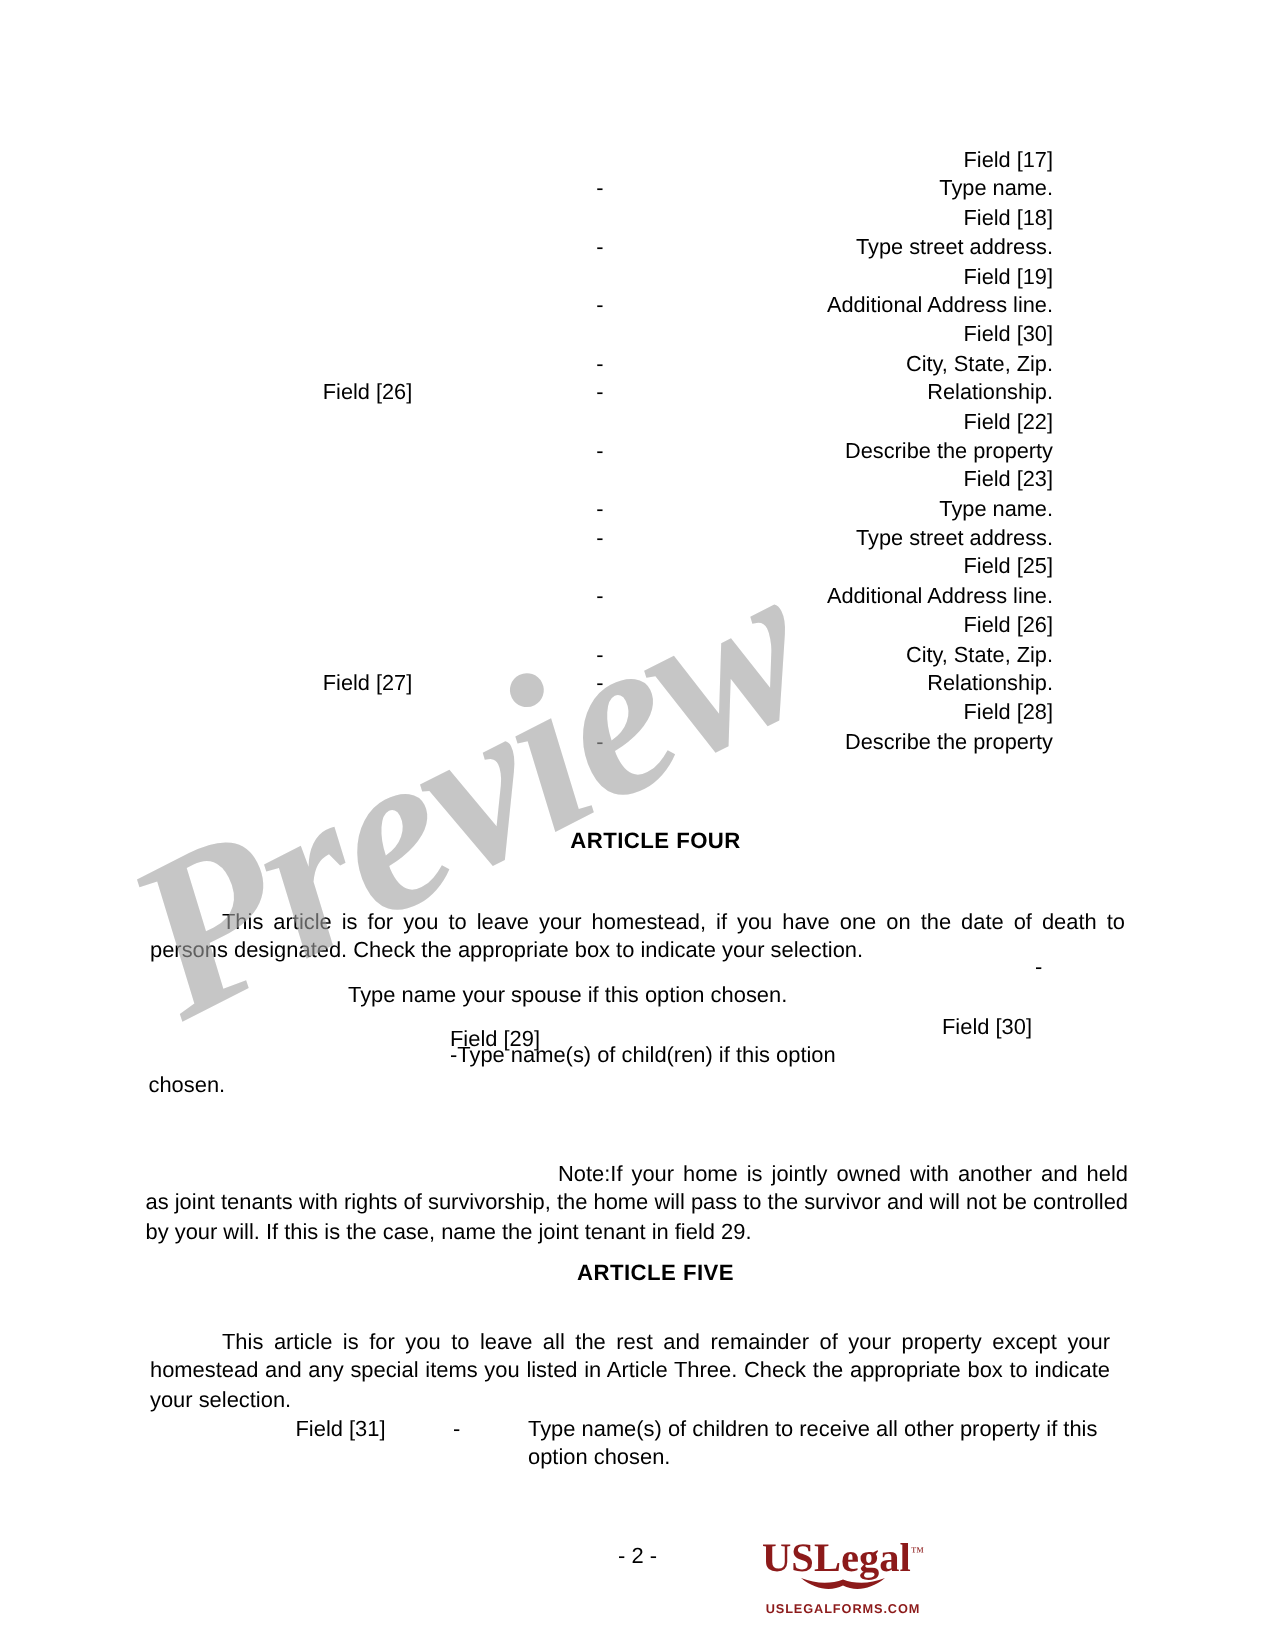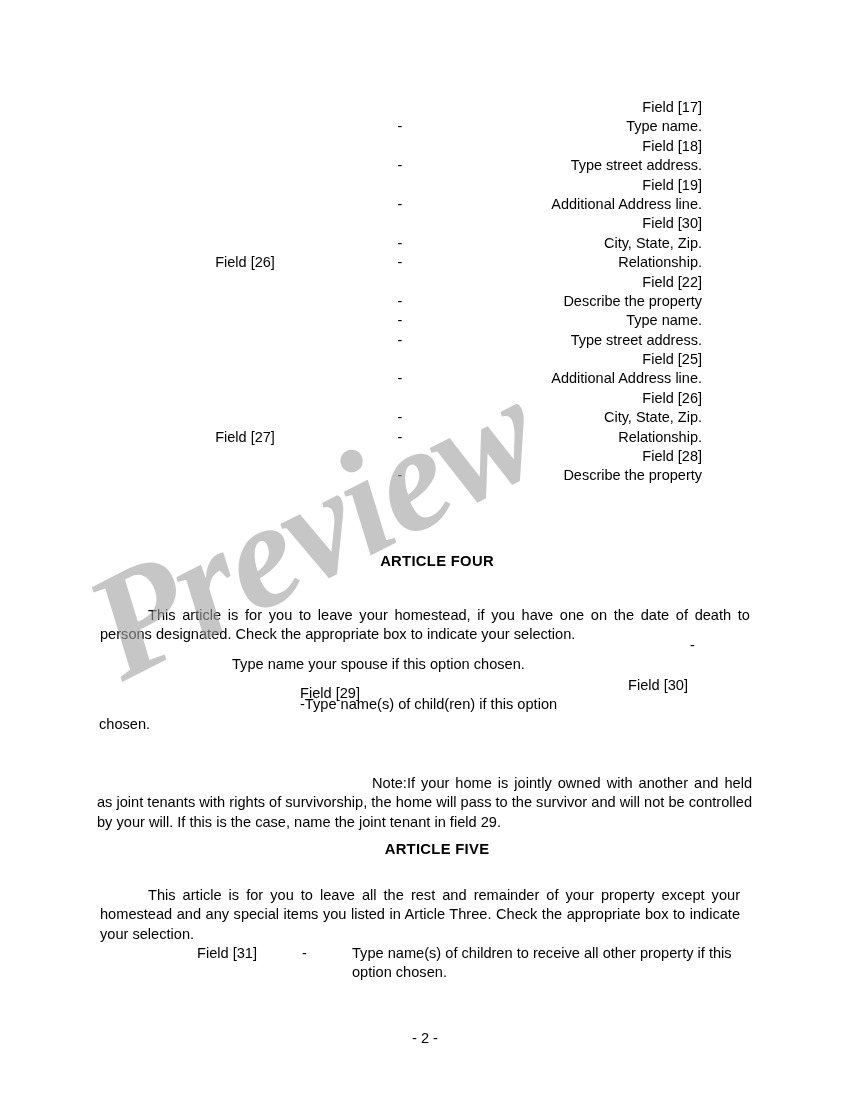--- a/index.html
+++ b/index.html
@@ -296,20 +296,25 @@
         <span class="dash"></span>
         <span class="right">Field [22]</span>
       </div>
       <div class="frow">
         <span class="left"></span>
         <span class="dash">-</span>
         <span class="right">Describe the property</span>
       </div>
       <div class="frow">
         <span class="left"></span>
+        <span class="dash"></span>
+        <span class="right">Field [23]</span>
+      </div>
+      <div class="frow">
+        <span class="left"></span>
         <span class="dash">-</span>
         <span class="right">Type name.</span>
       </div>
       <div class="frow">
         <span class="left"></span>
         <span class="dash">-</span>
         <span class="right">Type street address.</span>
       </div>
       <div class="frow">
         <span class="left"></span>
@@ -371,20 +376,27 @@
     <div class="para p2">This article is for you to leave all the rest and remainder of your property except your homestead and any special items you listed in Article Three.  Check the appropriate box to indicate your selection.</div>
 
     <div class="opt31">
       <span class="label">Field [31]</span>
       <span class="dash">-</span>
       <span class="desc">Type name(s) of children to receive all other property if this option chosen.</span>
     </div>
 
     <div class="page-number">- 2 -</div>
 
+    <div class="logo">
+      <div class="logo-main"><span>USLegal</span><span class="logo-tm">™</span></div>
+      <svg class="logo-swoosh" width="60" height="12" viewBox="0 0 60 12">
+        <path d="M2 2 C 12 10, 22 11, 30 7 C 38 11, 48 10, 58 2 C 48 6, 38 6, 30 3 C 22 6, 12 6, 2 2 Z" fill="#8c1a1a"></path>
+      </svg>
+      <div class="logo-sub">USLEGALFORMS.COM</div>
+    </div>
 
   </div>
 
   <div class="watermark">
     <span class="watermark-text">Preview</span>
   </div>
 
 </div>
 
 </body></html>

